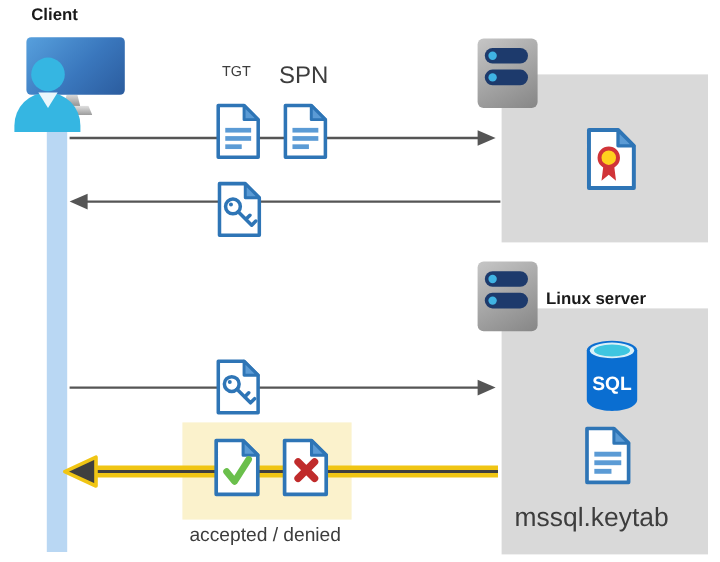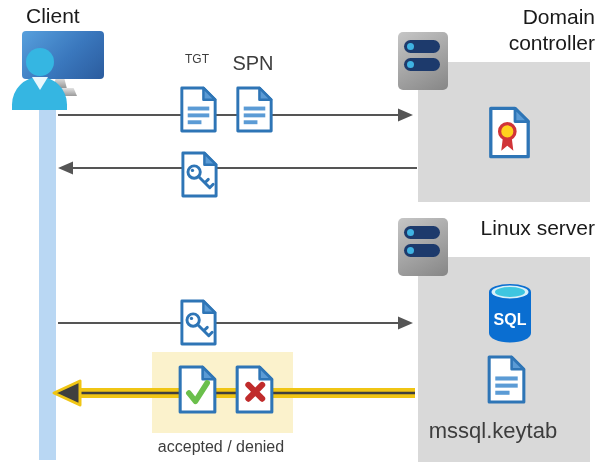--- a/index.html
+++ b/index.html
@@ -67,24 +67,24 @@
                 clip-path:polygon(10% 0,90% 0,100% 100%,0 100%); }
   .person-head { position:absolute; left:18px; top:20px; width:28px; height:28px; border-radius:50%;
                  background:var(--person-cyan,#35b6e2); }
   .person-body { position:absolute; left:4px; top:49px; width:55px; height:33px;
                  border-radius:28px 28px 0 0; background:var(--person-cyan,#35b6e2); }
   .person-collar { position:absolute; left:24px; top:49px; width:0; height:0;
                    border-left:8px solid transparent; border-right:8px solid transparent;
                    border-top:13px solid #eaf7fc; }
 
   
-  .title { position:absolute; z-index:5; font-weight:normal; color:var(--title-text,#1a1a1a); font-size:21px;text-align:right; }
+  .title { position:absolute; z-index:5; font-weight:bold; color:var(--title-text,#1a1a1a); font-size:14px; }
   .client-title { left:26px; top:4px; }
   .dc-title     { left:455px; top:4px; width:140px; line-height:26px; }
-  .linux-title  { left:455px; top:216px; width:140px; }
+  .linux-title  { left:455px; top:240px; width:140px; }
   .label { position:absolute; z-index:5; color:var(--label-text,#3d3d3d); text-align:center; }
   .tgt-label { left:168px; top:52px; width:58px; font-size:12px; }
   .spn-label { left:224px; top:52px; width:58px; font-size:20px; }
   .keytab-label { left:418px; top:418px; width:150px; font-size:22px; }
   .result-label { left:128px; top:438px; width:186px; font-size:16px; }
 
   
   .tgt-doc    { left:177px; top:85px;  width:43px; height:49px; }
   .spn-doc    { left:233px; top:85px;  width:43px; height:49px; }
   .key-doc-1  { left:179px; top:150px; width:41px; height:49px; }
@@ -217,20 +217,19 @@
     <path class="check-mark" d="M12.5 28.5 L19 36.5 L30.5 18.5"></path>
   </svg>
 
   <svg class="doc x-doc" viewBox="0 0 42 50">
     <path class="doc-body" d="M4 3 H26 L38 15 V47 H4 Z"></path>
     <path class="doc-fold" d="M26 3 L38 15 H26 Z"></path>
     <path class="cross-mark" d="M15 20.5 L28.5 34 M28.5 20.5 L15 34"></path>
   </svg>
 
   <div class="title client-title">Client</div>
-  <div class="title dc-title">Domain controller</div>
   <div class="title linux-title">Linux server</div>
   <div class="label tgt-label">TGT</div>
   <div class="label spn-label">SPN</div>
   <div class="label keytab-label">mssql.keytab</div>
   <div class="label result-label">accepted / denied</div>
 
 </div>
 
 </body></html>

